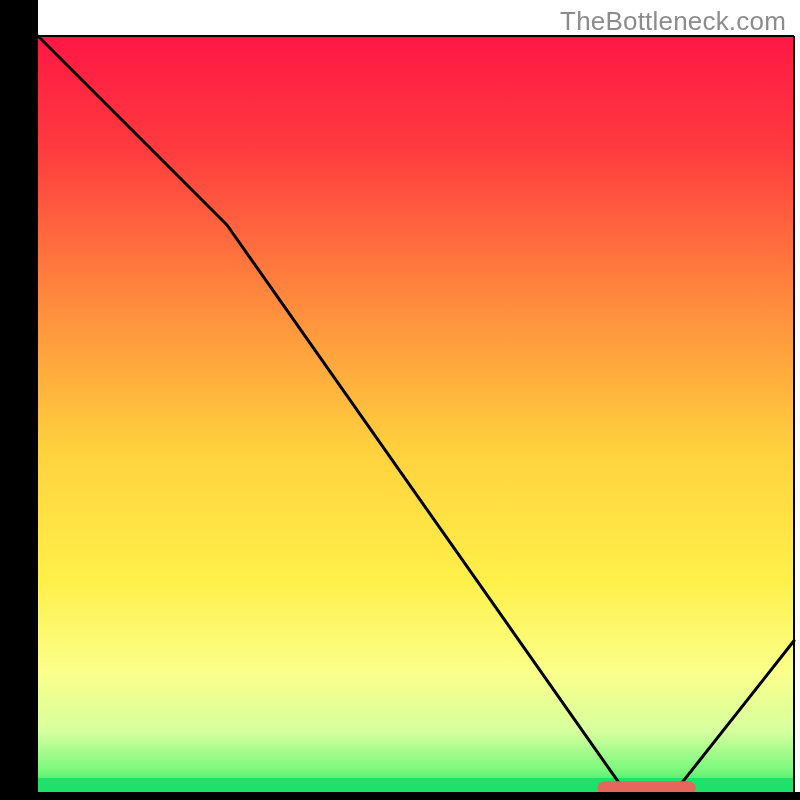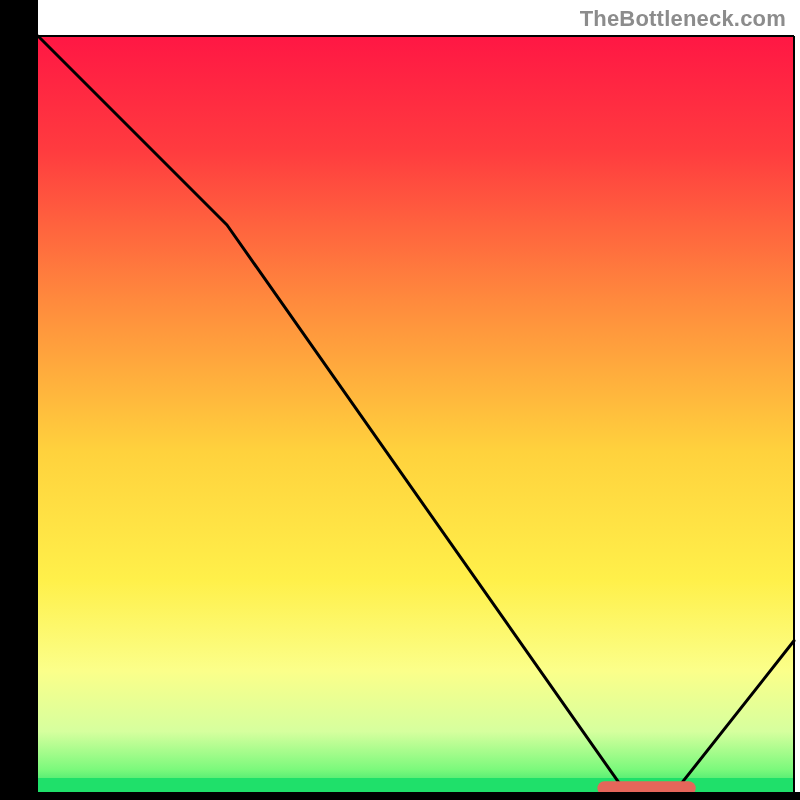--- a/index.html
+++ b/index.html
@@ -15,22 +15,22 @@
     left: 0;
     top: 0;
     width: 800px;
     height: 800px;
   }
   .watermark {
     position: absolute;
     top: 6px;
     right: 14px;
     font-family: Arial, Helvetica, sans-serif;
-    font-size: 22px;
-    font-weight: 700;
+    font-size: 26px;
+    font-weight: 400;
     color: #8c8c8c;
     letter-spacing: 0.2px;
     margin-left: 12px;
   }
   svg {
     position: absolute;
     left: 0;
     top: 0;
   }
 </style>

